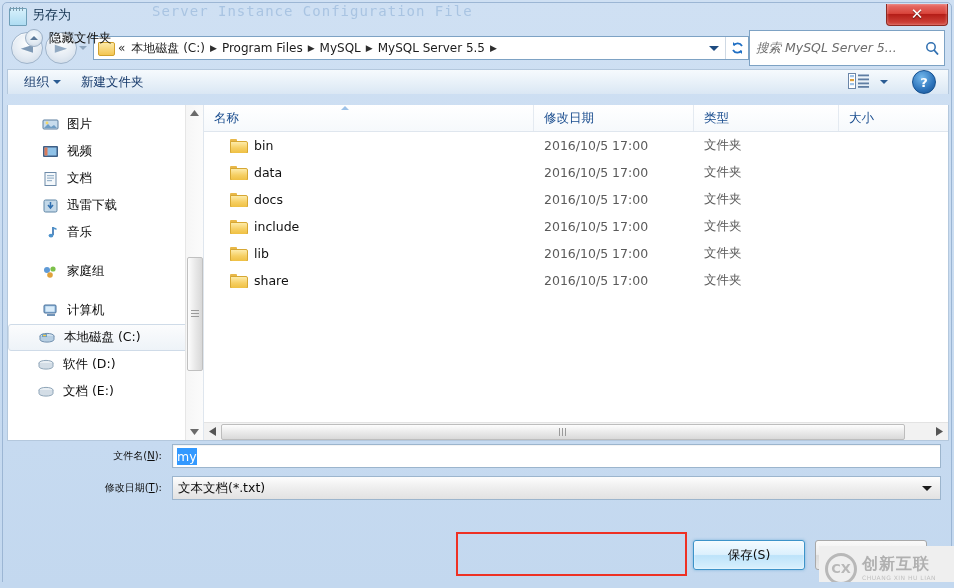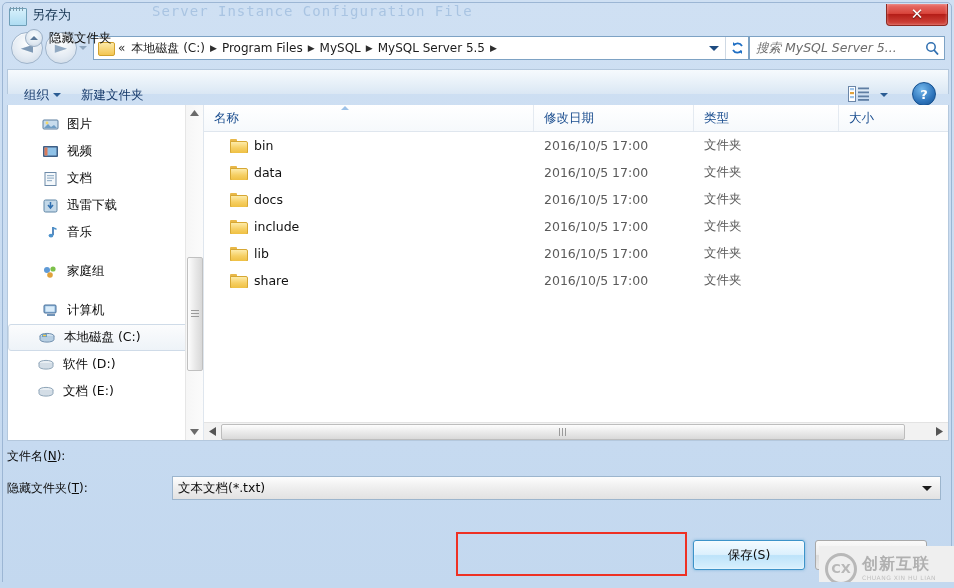--- a/index.html
+++ b/index.html
@@ -185,21 +185,21 @@
   }
   .refreshbtn {
     width: 22px; height: 22px;
     display:flex;align-items:center;justify-content:center;
     border-left: 1px solid #cfd9e4;
     flex:0 0 auto; cursor:pointer;
   }
   .refreshbtn svg { display:block; }
 
   .searchbox {
-    width: 196px; height: 24px;
+    width: 196px; height: 36px;
     background: #fff;
     border: 1px solid #7da2c4;
     display:flex; align-items:center;
     box-sizing:border-box;
     flex: 0 0 auto;
   }
   .searchbox .ph {
     flex:1 1 auto;
     font-size: 12.5px;
     font-style: italic;
@@ -210,21 +210,21 @@
   .searchbox .mag { padding-right:5px; display:flex; align-items:center; }
 
   
   .toolbar {
     position: absolute;
     left: 4px; top: 66px;
     width: 942px; height: 20px;
     background: linear-gradient(180deg,#f6fafd 0%, #e7f0f8 55%, #dae7f4 100%);
     border: 1px solid #b4c8dd;
     border-bottom: none;
-    display:flex; align-items:flex-start;
+    display:flex; align-items:center;
     box-sizing: border-box;
     padding: 12px 6px;
   }
   .tbitem {
     display:flex; align-items:center;
     height: 24px; padding: 0 9px;
     font-size: 12.5px; color:#14386a;
     cursor: pointer;
     border: 1px solid transparent;
     white-space: nowrap;
@@ -398,22 +398,23 @@
     position: absolute;
     left: 4px; top: 440px;
     width: 942px; height: 68px;
   }
   .formrow {
     display:flex; align-items:center;
     height: 26px; margin-bottom: 6px;
   }
   .formlabel {
     width: 165px;
+    text-align: right;
     padding-right: 10px;
-    font-size: 12px;
+    font-size: 10px;
     color: #0d0d0d;
     box-sizing: border-box;
     white-space: nowrap;
   }
   .formlabel u { text-decoration: underline; }
   .nameinput {
     flex: 1 1 auto;
     height: 24px;
     background: #fff;
     border: 1px solid #9cb5cd;
@@ -891,24 +892,27 @@
           </div>
         </div>
       </div>
     </div>
 
     <div class="formarea">
       <div class="formrow">
         <div class="formlabel">
           <span>文件名(</span><u>N</u><span>):</span>
         </div>
+        <div class="nameinput">
+          <span class="sel">my</span>
+        </div>
       </div>
       <div class="formrow">
         <div class="formlabel">
-          <span>隐藏文件夹(</span><u>T</u><span>):</span>
+          <span>修改日期(</span><u>T</u><span>):</span>
         </div>
         <div class="typecombo">
           <span class="val">文本文档(*.txt)</span>
           <span class="tri"></span>
         </div>
       </div>
     </div>
 
     <div class="footer"></div>
 

